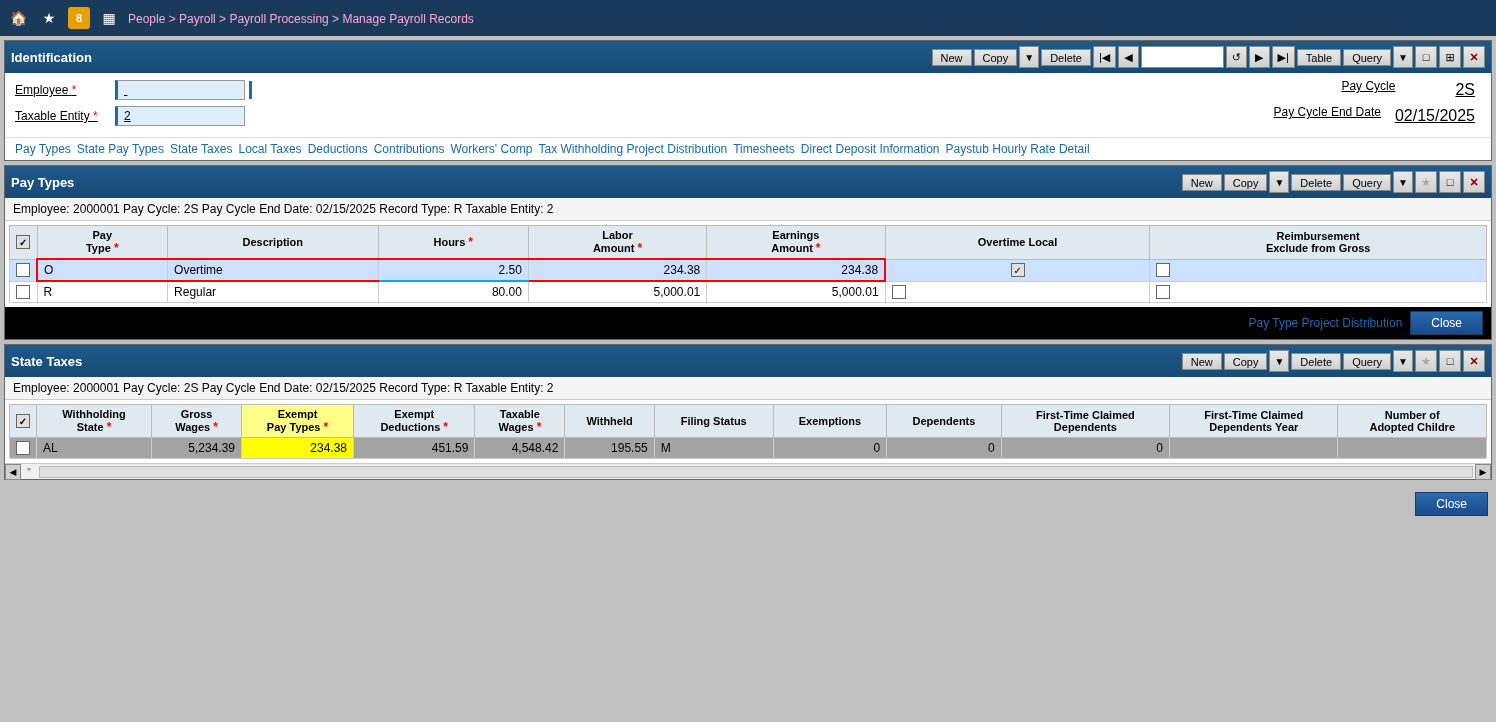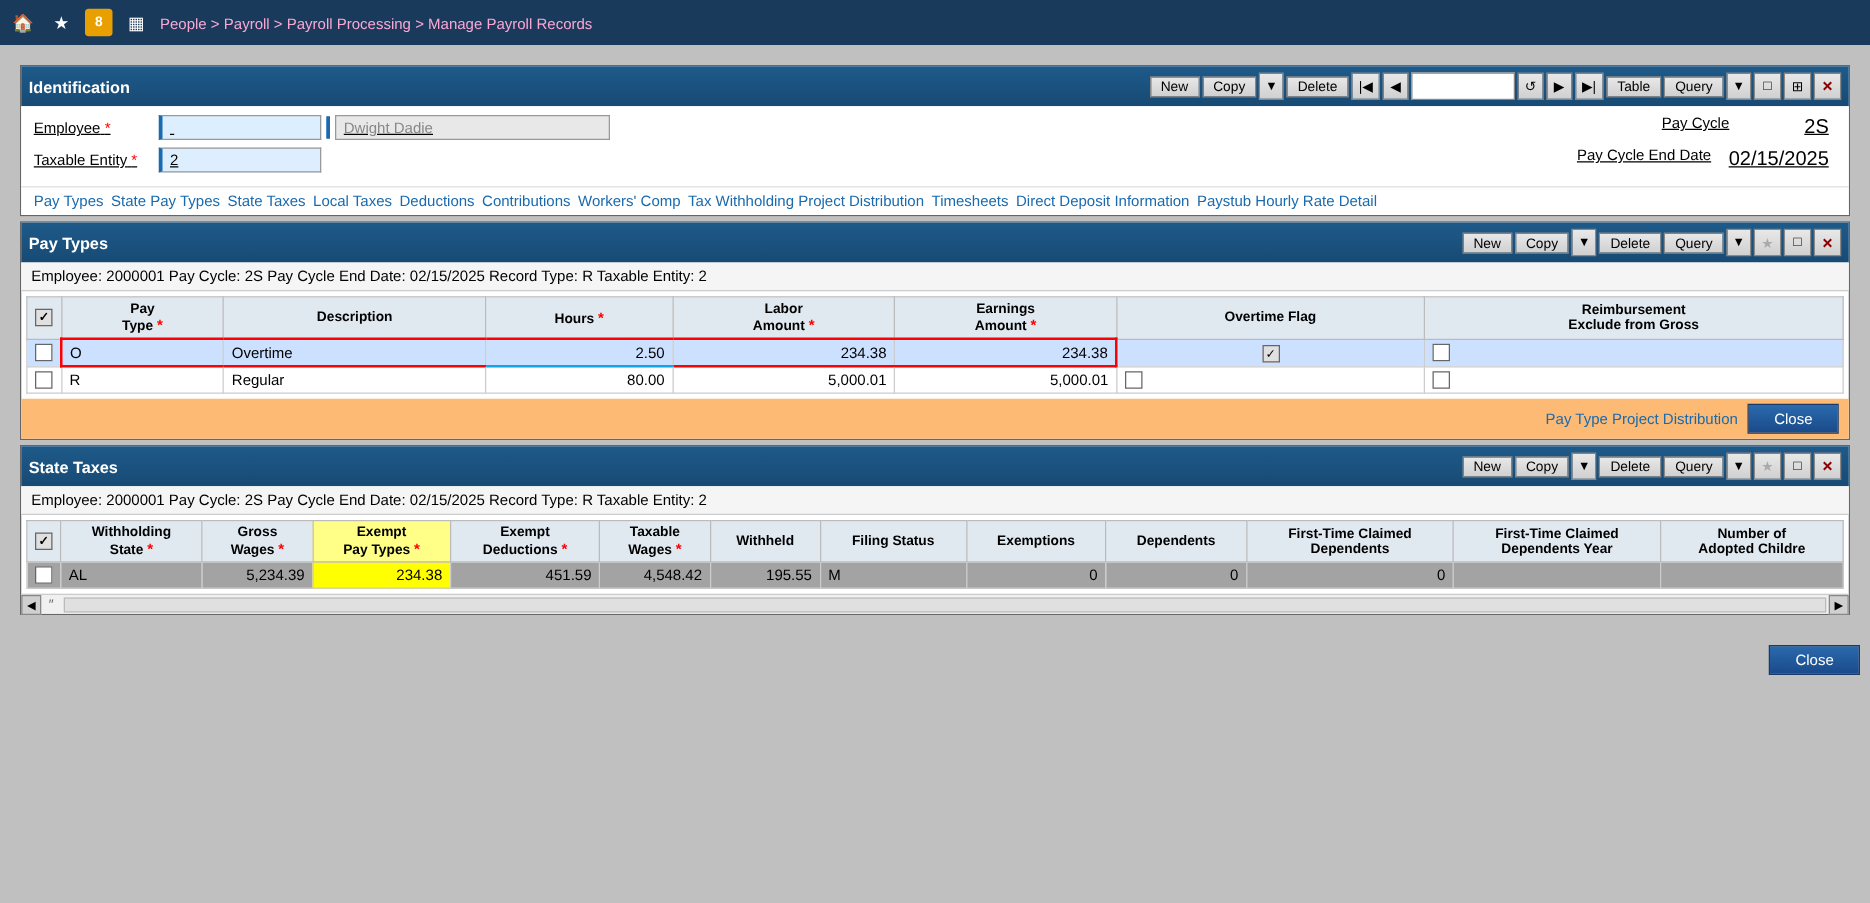--- a/index.html
+++ b/index.html
@@ -18,21 +18,21 @@
     .top-nav .nav-icon {
       width: 22px; height: 22px;
       display: inline-flex; align-items: center; justify-content: center;
       color: white; font-size: 14px; cursor: pointer;
     }
     .top-nav .breadcrumb { color: white; font-size: 13px; }
     .top-nav .breadcrumb span { color: #f9a8d4; }
 
     
     .main-content {
-      padding: 16px;
+      padding: 4px;
       background: #c0c0c0;
     }
 
     
     .panel {
       border: 1px solid #666;
       margin-bottom: 4px;
       background: white;
     }
 
@@ -188,21 +188,21 @@
 
     
     .check-col { width: 20px; }
 
     
     .panel-footer {
       display: flex;
       justify-content: flex-end;
       align-items: center;
       padding: 4px 8px;
-      background: #fdba74;
+      background: #000000;
       gap: 8px;
     }
     .link-btn {
       color: #1a6aad;
       cursor: pointer;
       font-size: 12px;
       text-decoration: none;
     }
     .close-btn-large {
       background: linear-gradient(to bottom, #2a6aad, #1a4a8a);
@@ -306,23 +306,20 @@
       </div>
     </div>
     <div class="identification-body">
       <div class="id-row">
         <span class="field-label">
           <span>Employee</span>
           <span class="required">*</span>
         </span>
         <div class="field-value-box" style="border-left:3px solid #1a6aad; min-width:130px; color:#aaa;">&nbsp;</div>
         <div class="vertical-bar"></div>
-        <div class="field-value-box" style="min-width:220px; color:#888; background:#e8e8e8;">
-          <span>Dwight Dadie</span>
-        </div>
         <div class="spacer"></div>
         <div class="right-fields">
           <span class="field-label">Pay Cycle</span>
           <span class="field-value-plain">2S</span>
         </div>
       </div>
       <div class="id-row">
         <span class="field-label">
           <span>Taxable Entity</span>
           <span class="required">*</span>
@@ -371,21 +368,21 @@
     <div style="padding:4px;">
       <table class="data-table">
         <thead>
           <tr>
             <th class="check-col"><div class="cb-checked">✓</div></th>
             <th>Pay<br>Type <span class="required">*</span></th>
             <th>Description</th>
             <th>Hours <span class="required">*</span></th>
             <th>Labor<br>Amount <span class="required">*</span></th>
             <th>Earnings<br>Amount <span class="required">*</span></th>
-            <th>Overtime Flag</th>
+            <th>Overtime Local</th>
             <th>Reimbursement<br>Exclude from Gross</th>
           </tr>
         </thead>
         <tbody>
           <tr style="background:#cce0ff;">
             <td class="center check-col">
                 <div class="cb-unchecked"></div>
               </td>
             <td style="border-left:2px solid red; border-top:2px solid red; border-bottom:2px solid red;">O</td>
             <td style="border-top:2px solid red; border-bottom:2px solid red;">Overtime</td>

